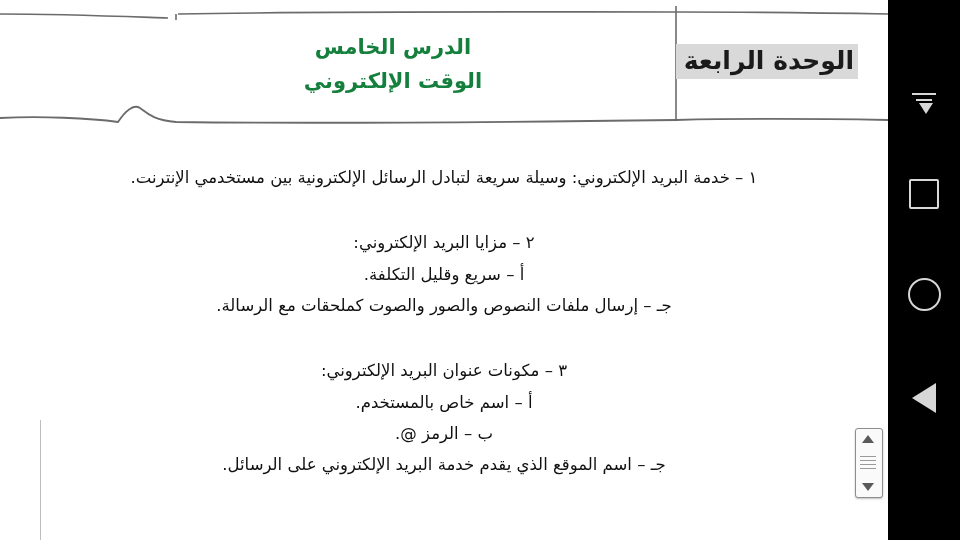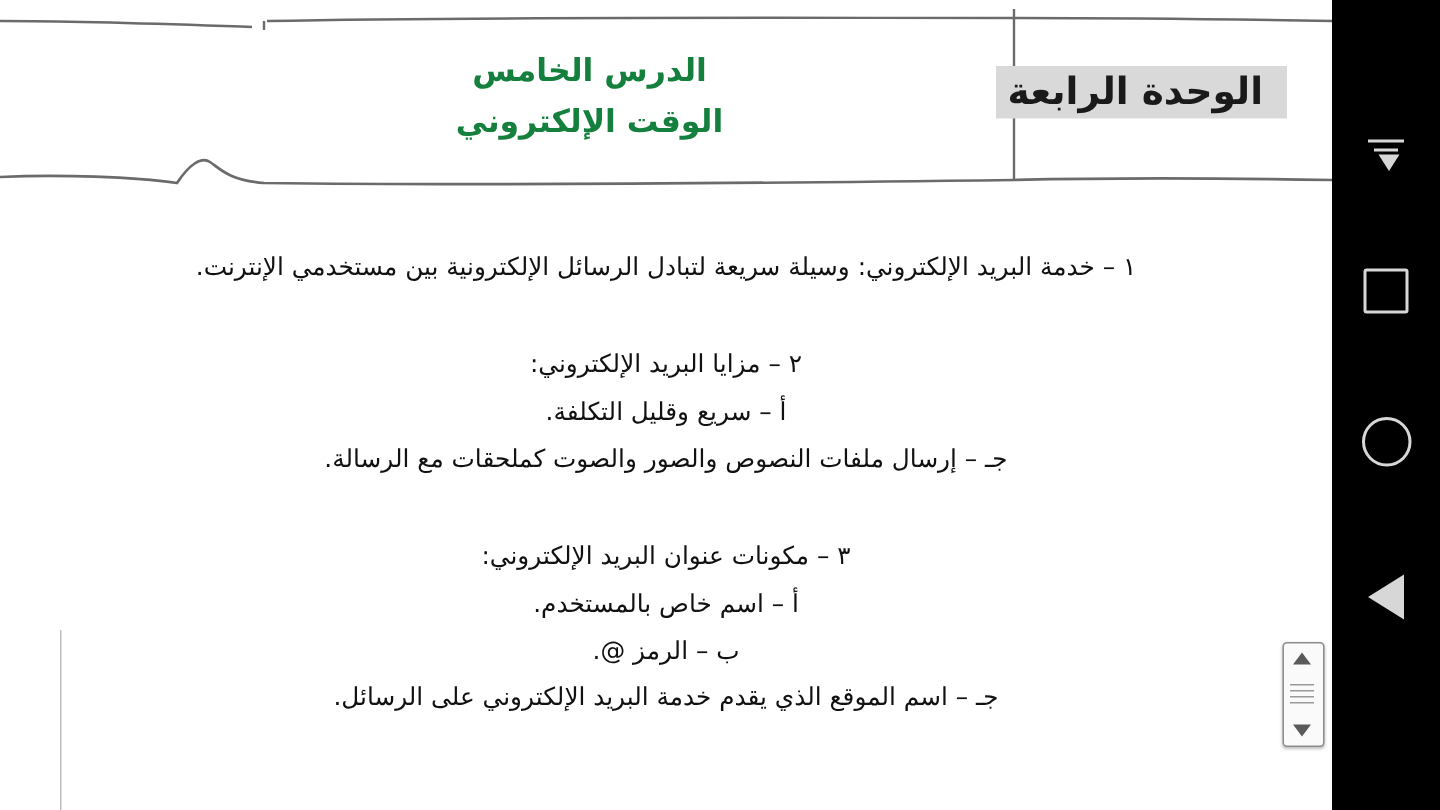--- a/index.html
+++ b/index.html
@@ -50,21 +50,21 @@
 
   .unit-title {
     position: absolute;
     right: 30px;
     top: 44px;
     font-family: "DejaVu Sans", sans-serif;
     font-size: 25px;
     font-weight: bold;
     color: #1a1a1a;
     background: #d9d9d9;
-    padding: 2px 16px 4px 8px;
+    padding: 2px 4px 4px 8px;
     letter-spacing: 0px;
     direction: rtl;
   }
 
   .lesson-title {
     position: absolute;
     right: 330px;
     top: 30px;
     width: 330px;
     text-align: center;

